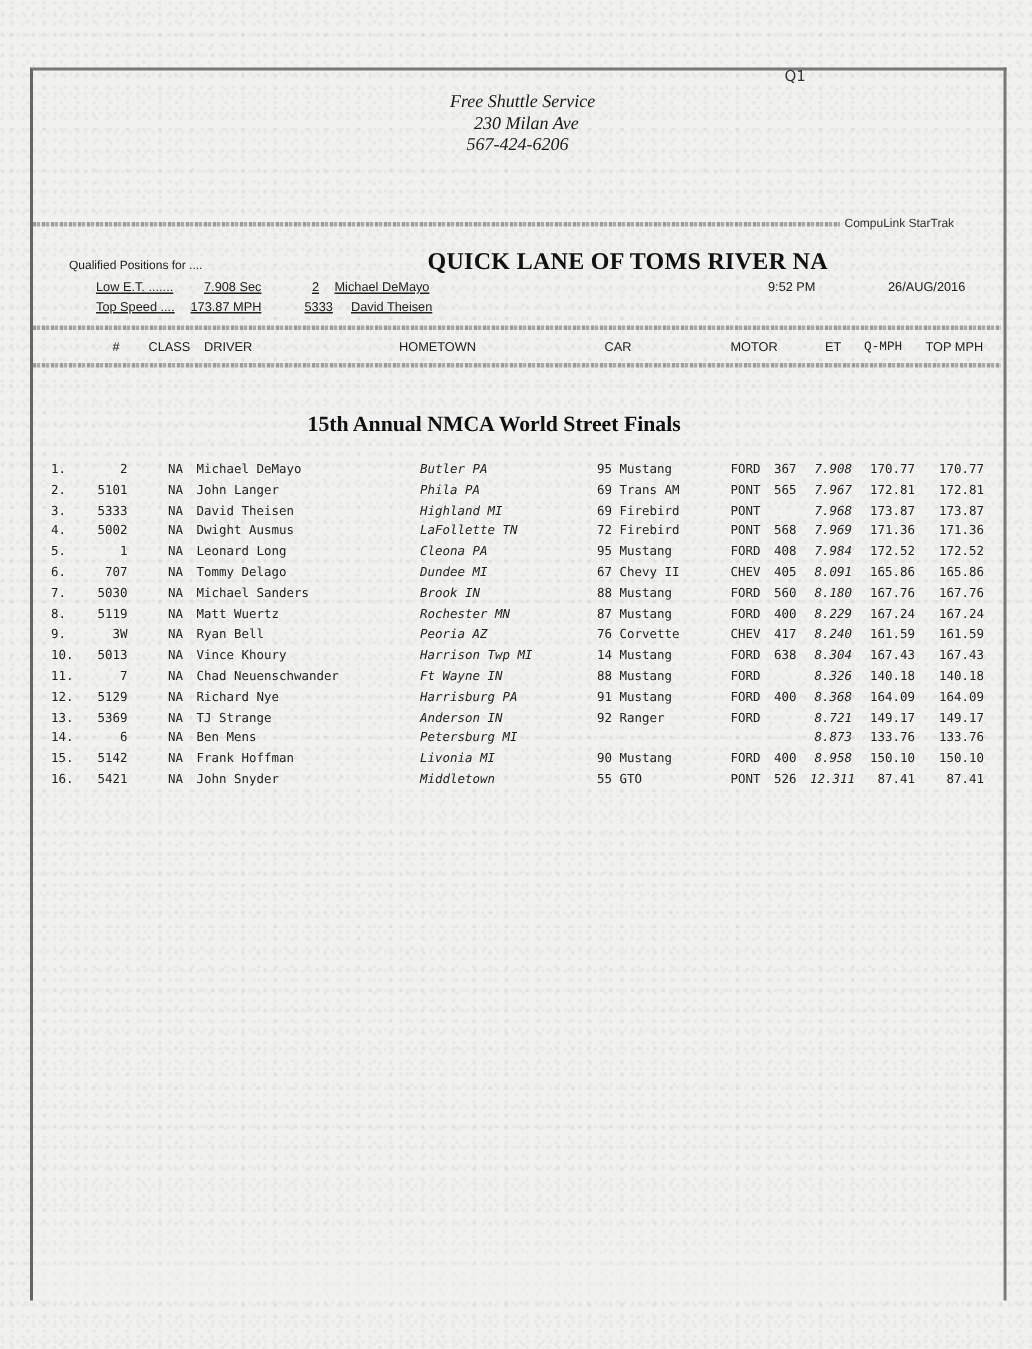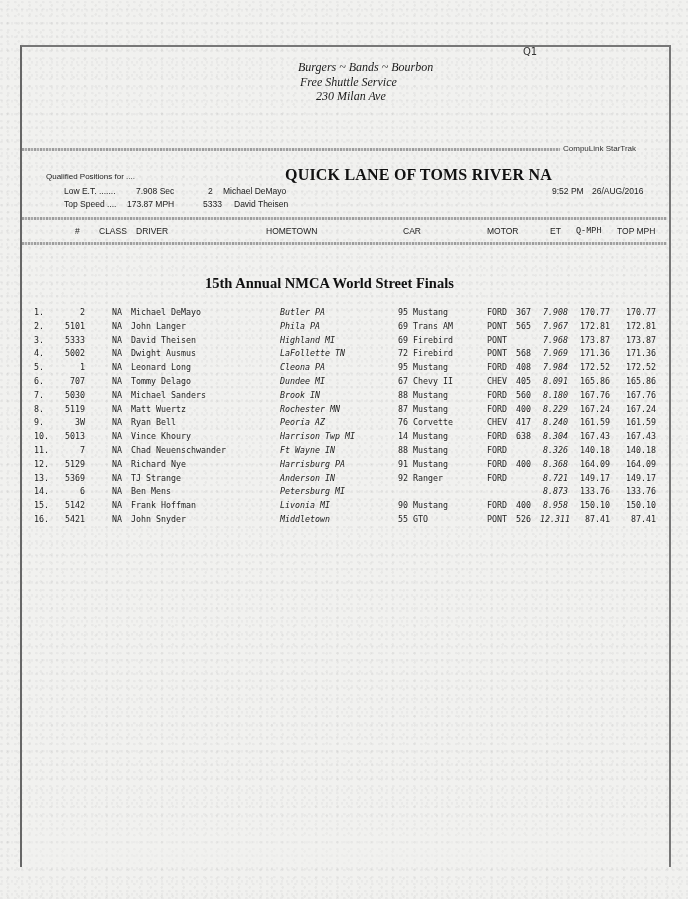--- a/index.html
+++ b/index.html
@@ -32,26 +32,26 @@
   .ad .l2 { padding-left:2px; }
   .ad .l3 { padding-left:18px; }
   .ad .l4 { padding-left:13px; }
   .dotted {
     position:absolute; left:22px; width:645px; height:3px;
     background:repeating-linear-gradient(90deg,#888 0 2px,#cfcfcf 2px 3px,#999 3px 5px,#ddd 5px 6px);
     opacity:0.8;
   }
   .compulink { position:absolute; left:563px; top:144px; font:8px "Liberation Sans", sans-serif; color:#333; }
   .qualified { position:absolute; left:46px; top:172px; font:8px "Liberation Sans", sans-serif; color:#222; }
-  .stat { position:absolute; font:8.5px "Liberation Sans", sans-serif; color:#222; white-space:nowrap; }
+  .stat { position:absolute; font:8.5px "Liberation Sans", sans-serif; color:#222; white-space:nowrap;text-decoration:underline; }
   .event-title {
     position:absolute; left:285px; top:166px;
     font:bold 16px "Liberation Serif", serif; color:#111; letter-spacing:0.2px;
   }
-  .time { position:absolute; left:552px; top:186px; font:8.5px "Liberation Sans", sans-serif; color:#222;text-align:right; }
+  .time { position:absolute; left:512px; top:186px; font:8.5px "Liberation Sans", sans-serif; color:#222;text-align:right; }
   .date { position:absolute; left:592px; top:186px; font:8.5px "Liberation Sans", sans-serif; color:#222; }
   .colhdr { position:absolute; top:226px; font:8.5px "Liberation Sans", sans-serif; color:#222; white-space:nowrap; }
   .subtitle {
     position:absolute; left:205px; top:275px;
     font:bold 14.5px "Liberation Serif", serif; color:#111;
   }
   .rows { position:absolute; left:0; top:307px; width:688px; }
   .row { position:absolute; left:0; width:688px; height:13.8px; font:8.3px "DejaVu Sans Mono", monospace; color:#222; }
   .row span { position:absolute; white-space:nowrap; }
   .c-pos { left:34px; }
@@ -68,23 +68,23 @@
   .c-top { left:624px; width:32px; text-align:right; }
 </style>
 </head>
 <body>
 
 <div class="frame"></div>
 
 <div class="q1">Q1</div>
 
 <div class="ad">
-  <div class="l1">Burgers ~ Bands ~ Bourbon</div>
   <div class="l2">Free Shuttle Service</div>
   <div class="l3">230 Milan Ave</div>
+  <div class="l4">567-424-6206</div>
 </div>
 
 <div class="dotted" style="top:148px; width:538px;"></div>
 <div class="compulink">CompuLink  StarTrak</div>
 
 <div class="qualified">Qualified Positions for ....</div>
 <div class="event-title">QUICK LANE OF TOMS RIVER NA</div>
 
 <div class="stat" style="left:64px; top:186px;">Low E.T.  .......</div>
 <div class="stat" style="left:136px; top:186px;">7.908  Sec</div>

